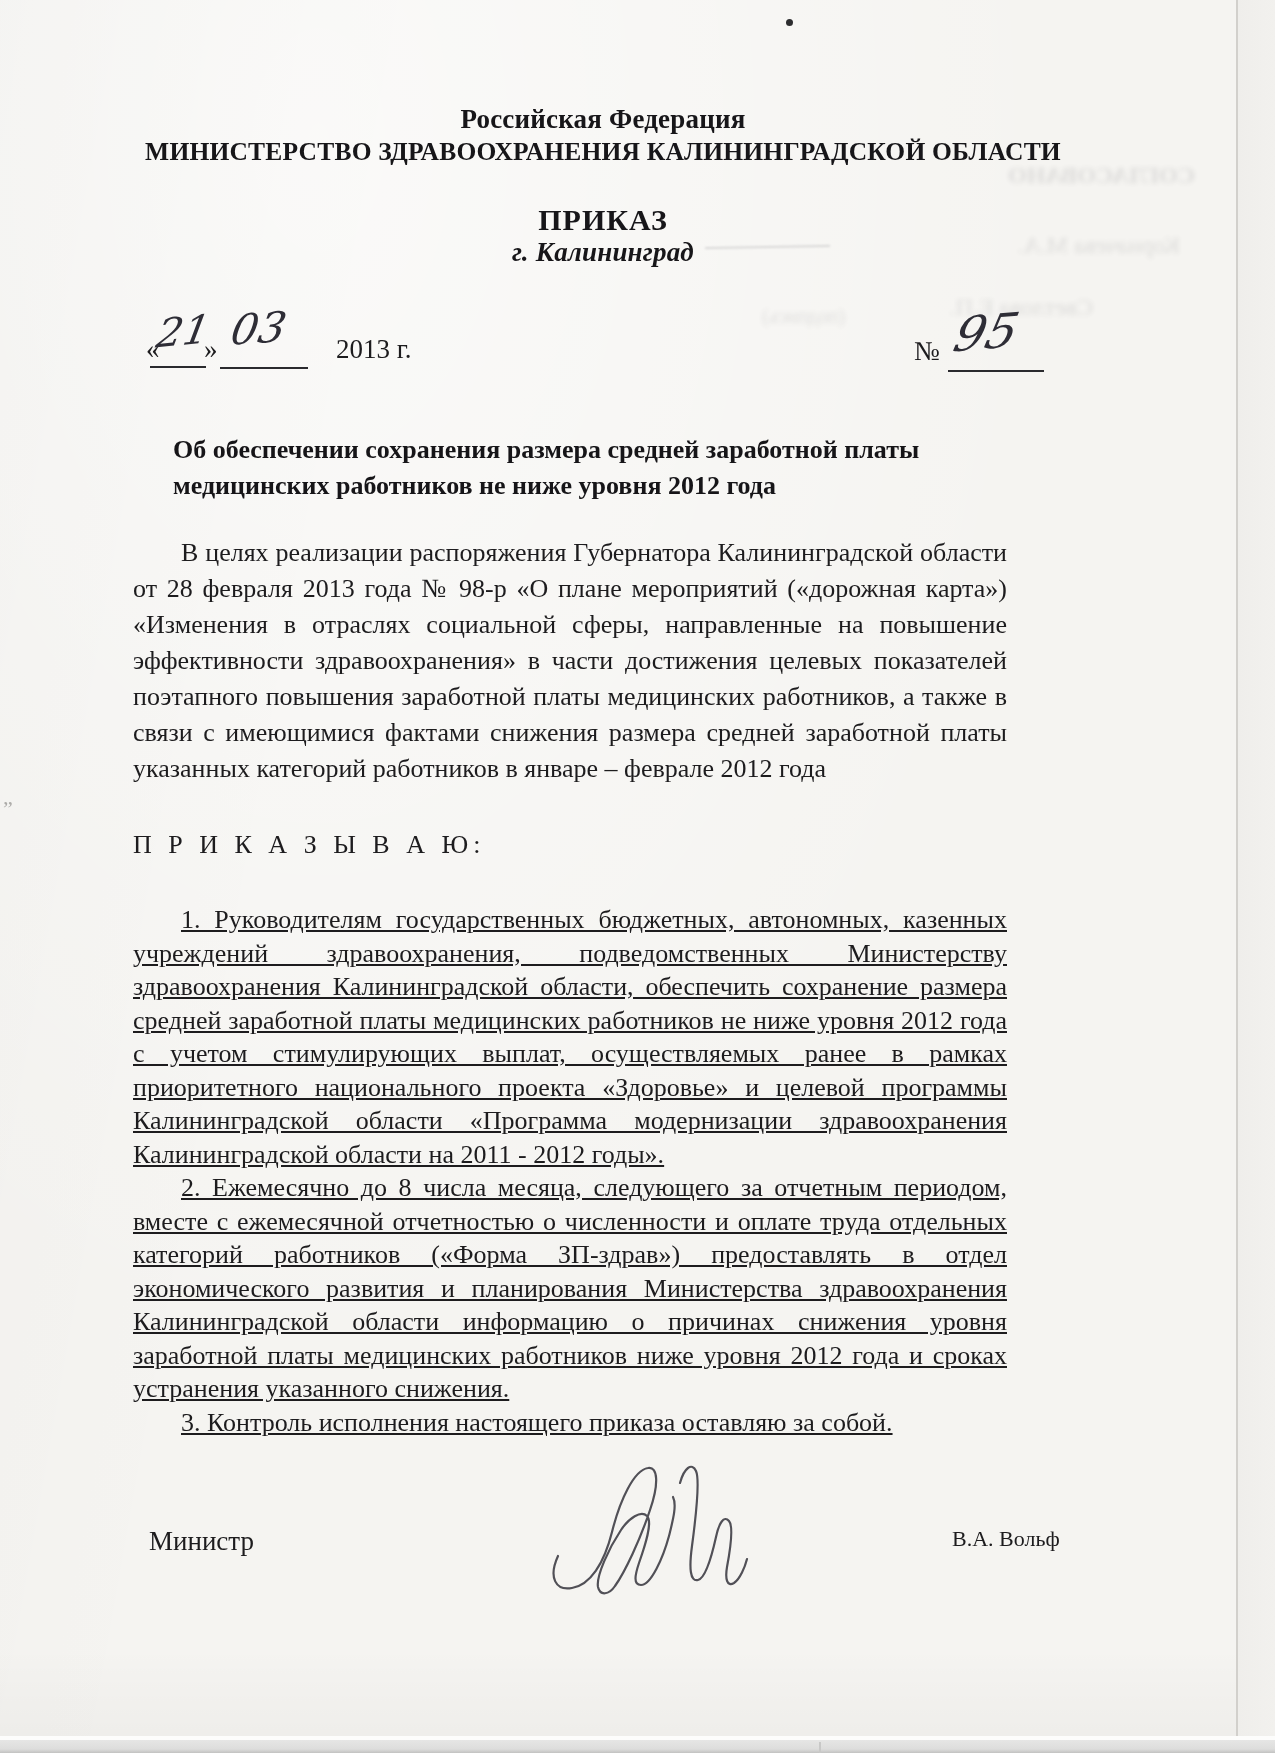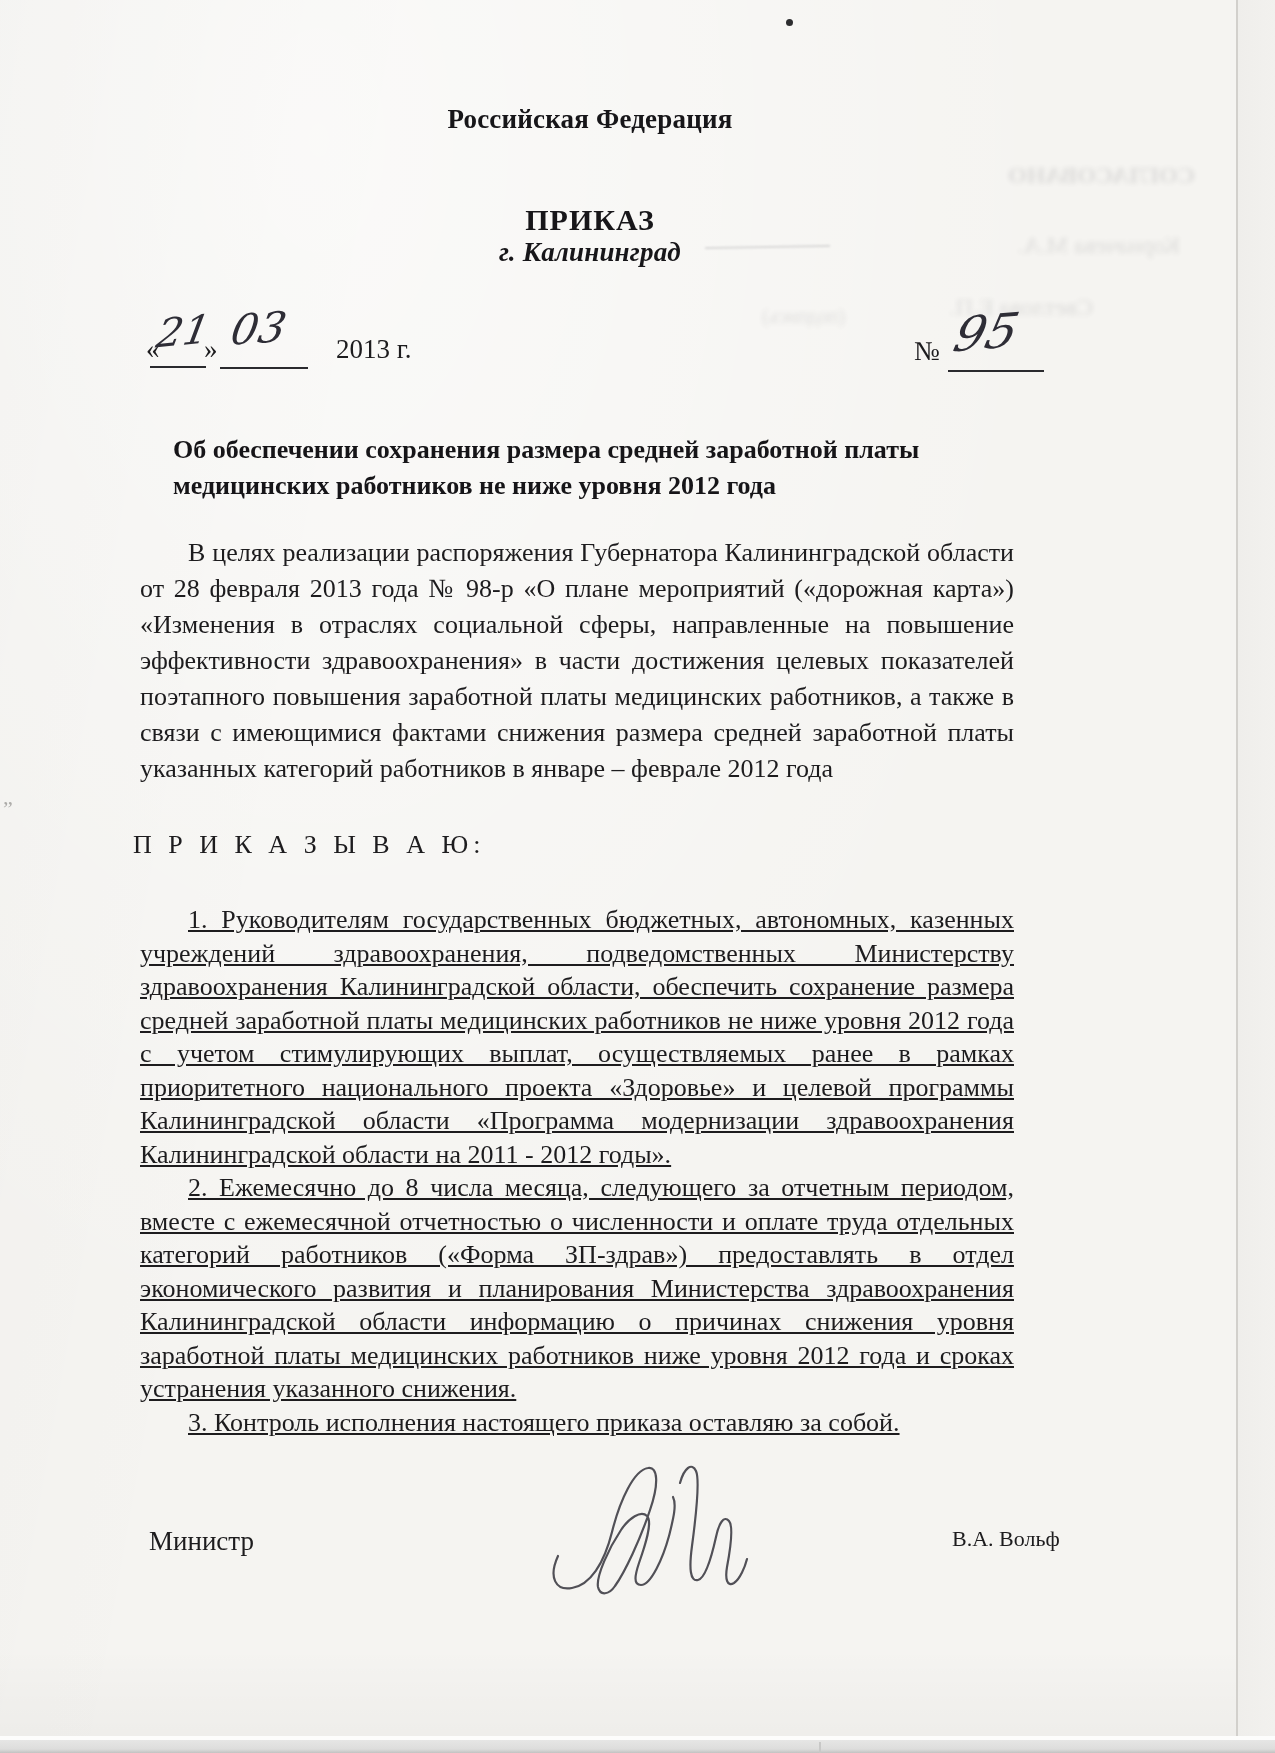--- a/index.html
+++ b/index.html
@@ -12,22 +12,22 @@
     font-family:"Liberation Serif","DejaVu Serif",serif;
     background:
       radial-gradient(ellipse at 25% 8%, rgba(255,255,255,.55), rgba(255,255,255,0) 55%),
       linear-gradient(100deg, rgba(0,0,0,.018) 0%, rgba(0,0,0,0) 28%),
       linear-gradient(0deg, rgba(0,0,0,.03) 0%, rgba(0,0,0,0) 6%),
       #f5f4f1;
   }
   .abs{position:absolute;}
   .b{font-weight:bold;}
   .ctr{text-align:left;}
-  .hdr{left:115px;width:950px;text-align:center;letter-spacing:.2px;color:#171619;}
-  .body-col{left:133px;width:874px;font-size:26px;line-height:33.5px;text-align:justify;margin-left:7px;}
+  .hdr{left:128px;width:950px;text-align:center;letter-spacing:.2px;color:#171619;}
+  .body-col{left:133px;width:874px;font-size:26px;line-height:33.5px;text-align:justify;}
   .body-col p{margin:0;text-indent:48px;}
   .print{font-size:27px;color:#1d1c1e;}
   .hw{
     font-family:"DejaVu Serif",serif;
     font-style:italic;
     color:#2e2d36;
     white-space:nowrap;
   }
   .uline{border-bottom:2px solid #2a2a2e;height:0;}
   .ghost{
@@ -57,20 +57,21 @@
   <div class="abs ink-dot" style="left:786px;top:19px;"></div>
   <div class="abs left-mark" style="left:3px;top:784px;">„</div>
 
   <div class="abs ghost b" style="left:985px;top:162px;width:210px;">СОГЛАСОВАНО</div>
   <div class="abs ghost" style="left:975px;top:232px;width:205px;">Корначева М.А.</div>
   <div class="abs ghost" style="left:908px;top:294px;width:185px;">Светлова Е.П.</div>
   <div class="abs smudge-line" style="left:705px;top:246px;width:125px;"></div>
   <div class="abs ghost" style="left:700px;top:305px;width:145px;font-size:20px;">(подпись)</div>
 
   <div class="abs hdr b" style="top:104px;font-size:27px;">Российская Федерация</div>
+  <div class="abs hdr b" style="top:137px;font-size:25.5px;">МИНИСТЕРСТВО ЗДРАВООХРАНЕНИЯ КАЛИНИНГРАДСКОЙ ОБЛАСТИ</div>
   <div class="abs hdr b" style="top:203px;font-size:30px;letter-spacing:1px;">ПРИКАЗ</div>
   <div class="abs hdr b" style="top:237px;font-size:27px;font-style:italic;">г. Калининград</div>
 
   <div class="abs print" style="left:146px;top:334px;">«</div>
   <div class="abs hw" style="left:158px;top:308px;font-size:40px;transform:skewX(-16deg) rotate(-6deg);">21</div>
   <div class="abs print" style="left:204px;top:334px;">»</div>
   <div class="abs hw" style="left:232px;top:304px;font-size:42px;transform:skewX(-14deg) rotate(-4deg);">03</div>
   <div class="abs print" style="left:312px;top:334px;margin-left:24px;">2013 г.</div>
   <div class="abs uline" style="left:150px;top:366px;width:56px;"></div>
   <div class="abs uline" style="left:220px;top:367px;width:88px;"></div>

